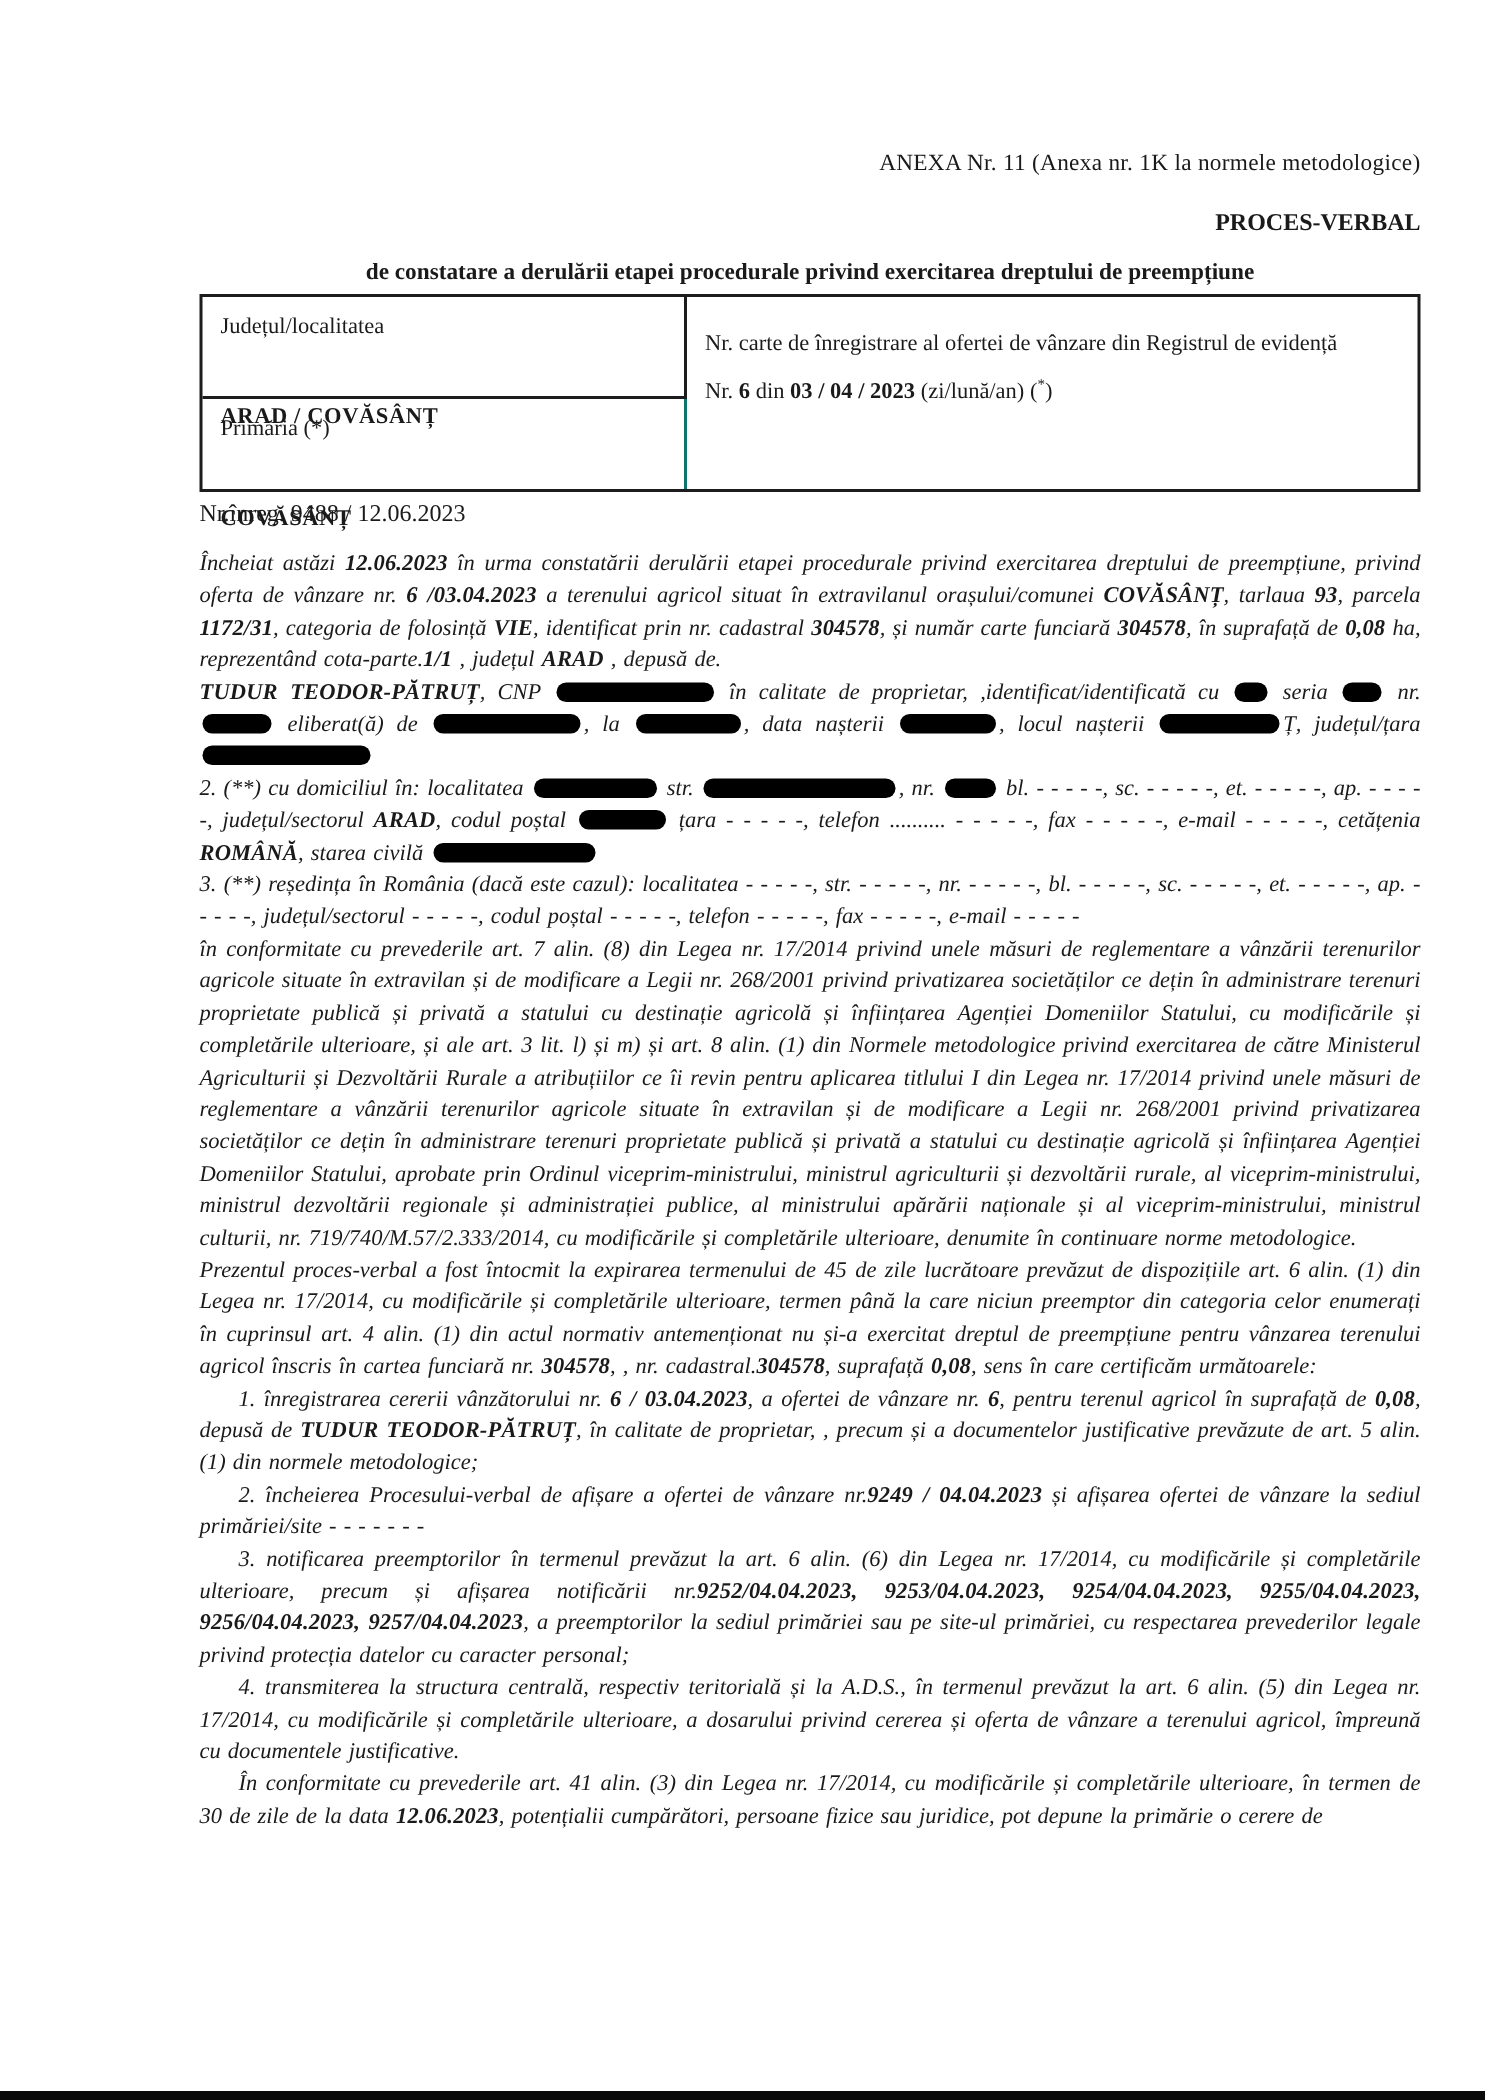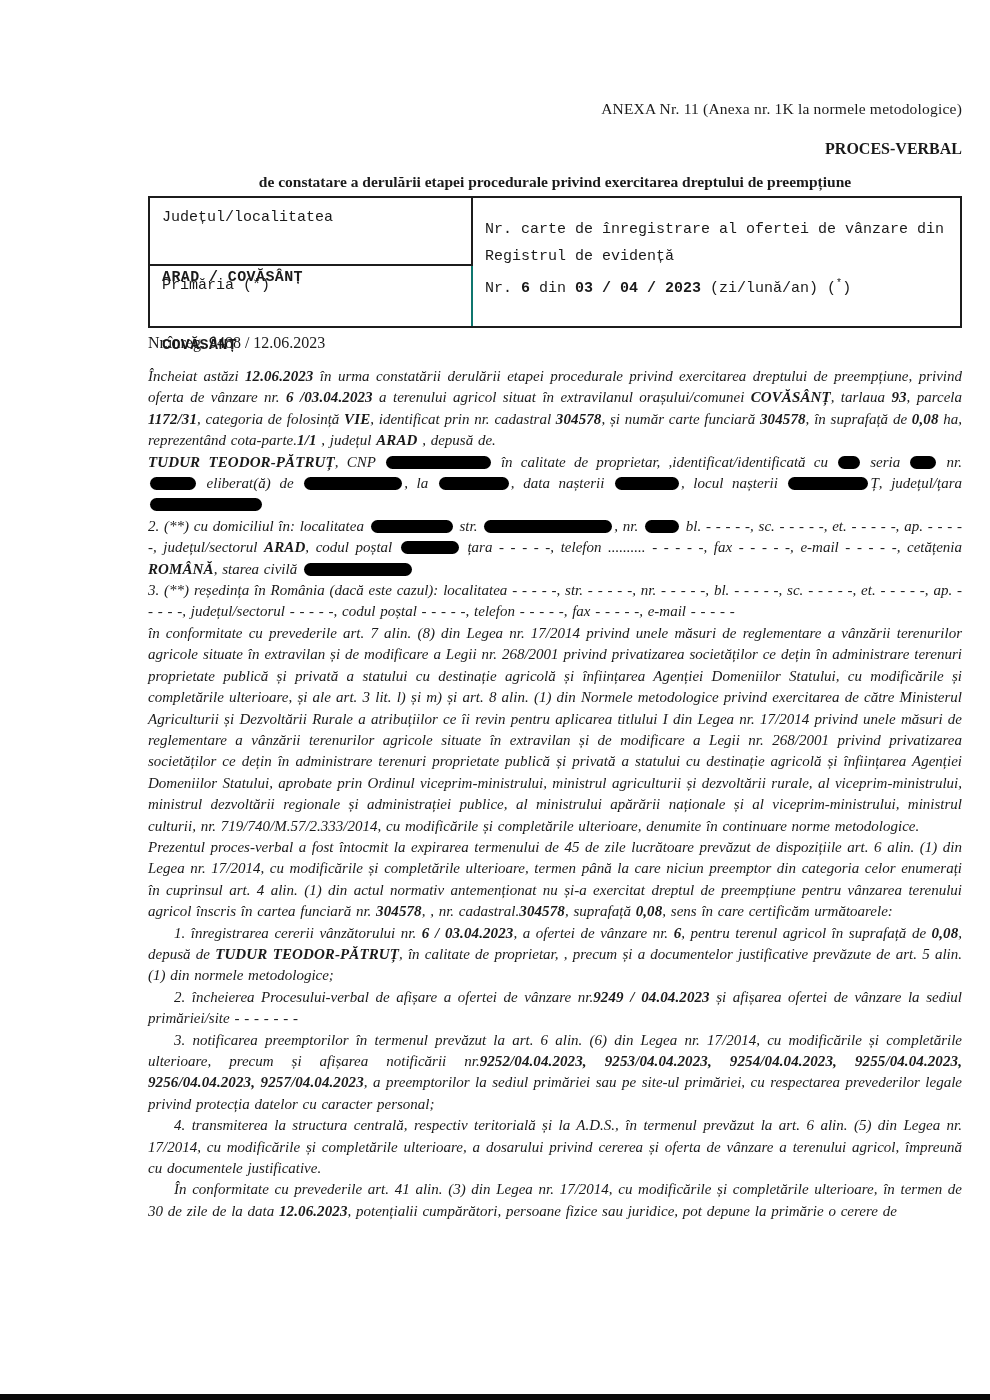--- a/index.html
+++ b/index.html
@@ -6,21 +6,21 @@
   html, body { width: 990px; height: 1400px; }
   body {
     background: #ffffff;
     font-family: "Liberation Serif", "DejaVu Serif", serif;
     color: #1a1a1a;
     position: relative;
     overflow: hidden;
   }
   .page {
     position: absolute;
-    left: 148px;
+    left: 133px;
     width: 814px;
     top: 0;
   }
   .anexa-note {
     padding-top: 100px;
     text-align: right;
     font-size: 15.5px;
     letter-spacing: 0.2px;
   }
   .doc-title {
@@ -34,21 +34,21 @@
     font-weight: bold;
     font-size: 15.5px;
     margin-top: 15px;
   }
   .doc-table {
     margin-top: 5px;
     display: grid;
     grid-template-columns: 323px 1fr;
     grid-template-rows: 68px 60px;
     border: 2px solid #1c1c1c;
-    font-family: Liberation Mono, monospace;
+    font-family: Liberation Serif, serif;
     font-size: 15px;
   }
   .doc-table .cell { padding: 7px 10px 4px 12px; }
   .cell-l1 { grid-column: 1; grid-row: 1; border-bottom: 2px solid #1c1c1c; border-right: 2px solid #1c1c1c; }
   .cell-l2 { grid-column: 1; grid-row: 2; border-right: 2px solid #0f766e; }
   .cell-r  { grid-column: 2; grid-row: 1 / 3; padding-top: 18px !important; }
   .tbl-label { display: block; line-height: 26px; }
   .tbl-value { display: block; font-weight: bold; line-height: 28px; letter-spacing: 0.4px; margin-top: 33px; }
   .cell-r .tbl-line { line-height: 27px; }
   .cell-r sup { font-size: 10px; }

